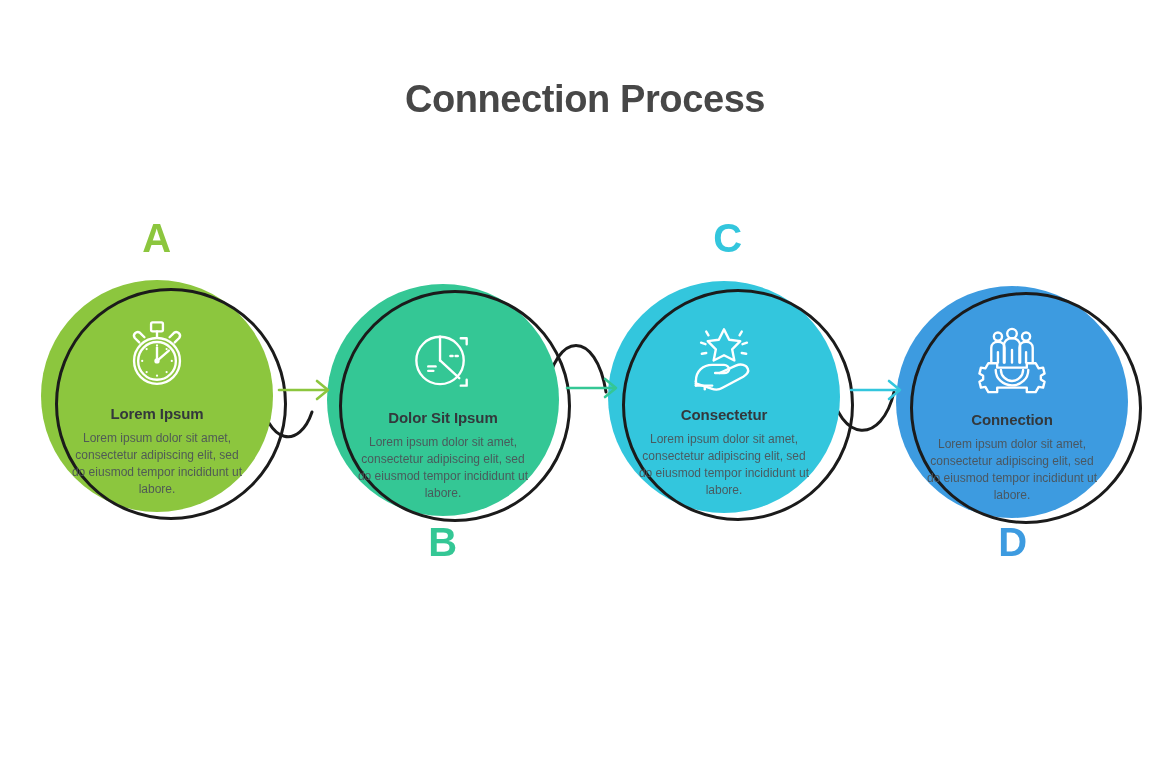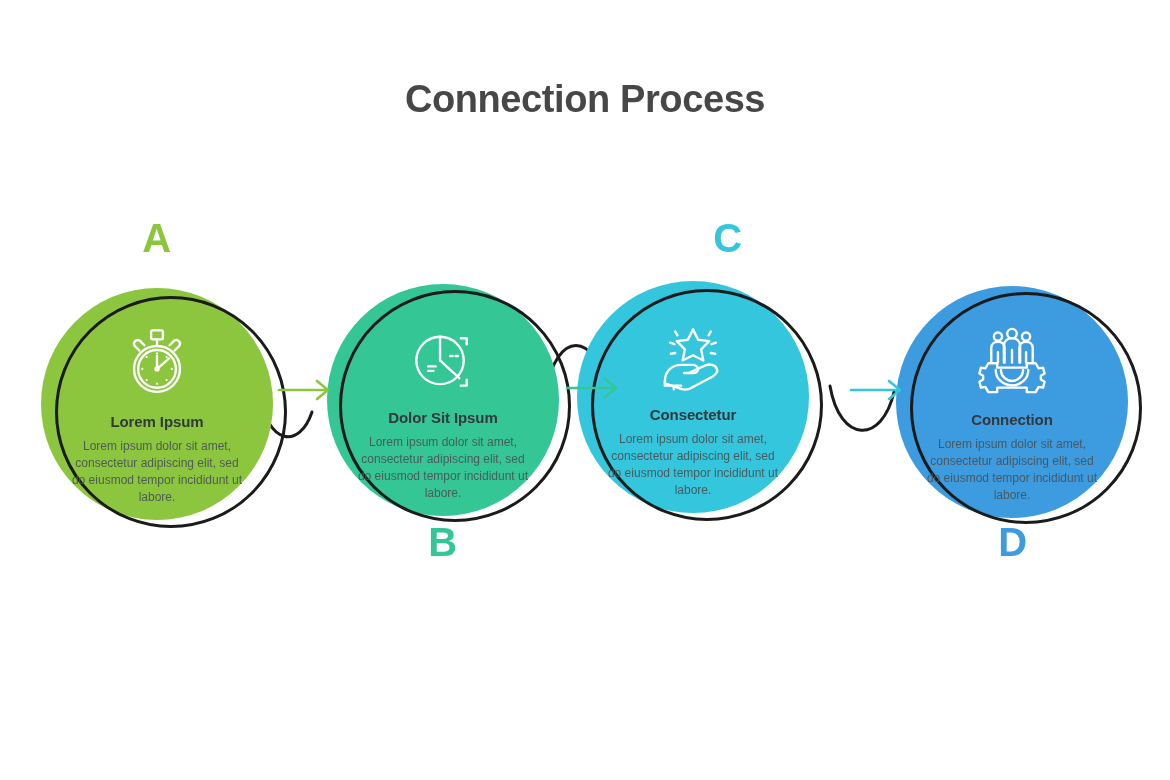--- a/index.html
+++ b/index.html
@@ -143,21 +143,21 @@
   <div class="page-title" style="color: rgb(71, 71, 71);">Connection Process</div>
 
   <div class="stage">
 
     <svg class="connector-layer" viewBox="0 0 1170 780" width="1170" height="780" fill="none">
       <path d="M258 390 C 268 448, 300 448, 312 412" stroke="#1b1b1b" stroke-width="3" fill="none" stroke-linecap="round"></path>
       <path d="M546 392 C 556 330, 596 330, 606 392" stroke="#1b1b1b" stroke-width="3" fill="none" stroke-linecap="round"></path>
       <path d="M830 386 C 840 444, 882 444, 894 392" stroke="#1b1b1b" stroke-width="3" fill="none" stroke-linecap="round"></path>
     </svg>
 
-    <div class="step" style="left:41px; top:288px;">
+    <div class="step" style="left:41px; top:280px;">
       <div class="step-disc" style="background: rgb(140, 198, 62);"></div>
       <div class="step-outline" style="left: 14px; top: 8px; border-color: rgb(27, 27, 27);"></div>
       <div class="step-content">
         <svg class="step-icon" viewBox="0 0 100 100" fill="none" stroke="#ffffff" stroke-width="3.2" stroke-linecap="round" stroke-linejoin="round">
           <rect x="42" y="6" width="16" height="12" rx="2"></rect>
           <line x1="50" y1="18" x2="50" y2="25"></line>
           <circle cx="50" cy="58" r="31"></circle>
           <circle cx="50" cy="58" r="25.5"></circle>
           <path d="M26 33 l-6 -6 a5 5 0 0 1 7 -7 l6 6"></path>
           <path d="M74 33 l6 -6 a5 5 0 0 0 -7 -7 l-6 6"></path>
@@ -193,21 +193,21 @@
           <line x1="67" y1="46" x2="70" y2="46"></line>
           <line x1="30" y1="60" x2="40" y2="60"></line>
           <line x1="30" y1="66" x2="37" y2="66"></line>
         </svg>
         <div class="step-title">Dolor Sit Ipsum</div>
         <div class="step-desc">Lorem ipsum dolor sit amet, consectetur adipiscing elit, sed do eiusmod tempor incididunt ut labore.</div>
       </div>
     </div>
     <div class="step-letter" style="left: 403px; top: 522px; color: rgb(52, 199, 149);">B</div>
 
-    <div class="step" style="left:577px; top:281px;">
+    <div class="step" style="left:608px; top:281px;">
       <div class="step-disc" style="background: rgb(51, 198, 221);"></div>
       <div class="step-outline" style="left: 14px; top: 8px; border-color: rgb(27, 27, 27);"></div>
       <div class="step-content">
         <svg class="step-icon" viewBox="0 0 100 100" fill="none" stroke="#ffffff" stroke-width="3.2" stroke-linecap="round" stroke-linejoin="round">
           <path d="M50 14 l7 14 l15 2 l-11 11 l3 15 l-14 -7 l-14 7 l3 -15 l-11 -11 l15 -2 z"></path>
           <line x1="26" y1="17" x2="29" y2="22"></line>
           <line x1="74" y1="17" x2="71" y2="22"></line>
           <line x1="19" y1="32" x2="25" y2="34"></line>
           <line x1="81" y1="32" x2="75" y2="34"></line>
           <line x1="20" y1="47" x2="26" y2="46"></line>

